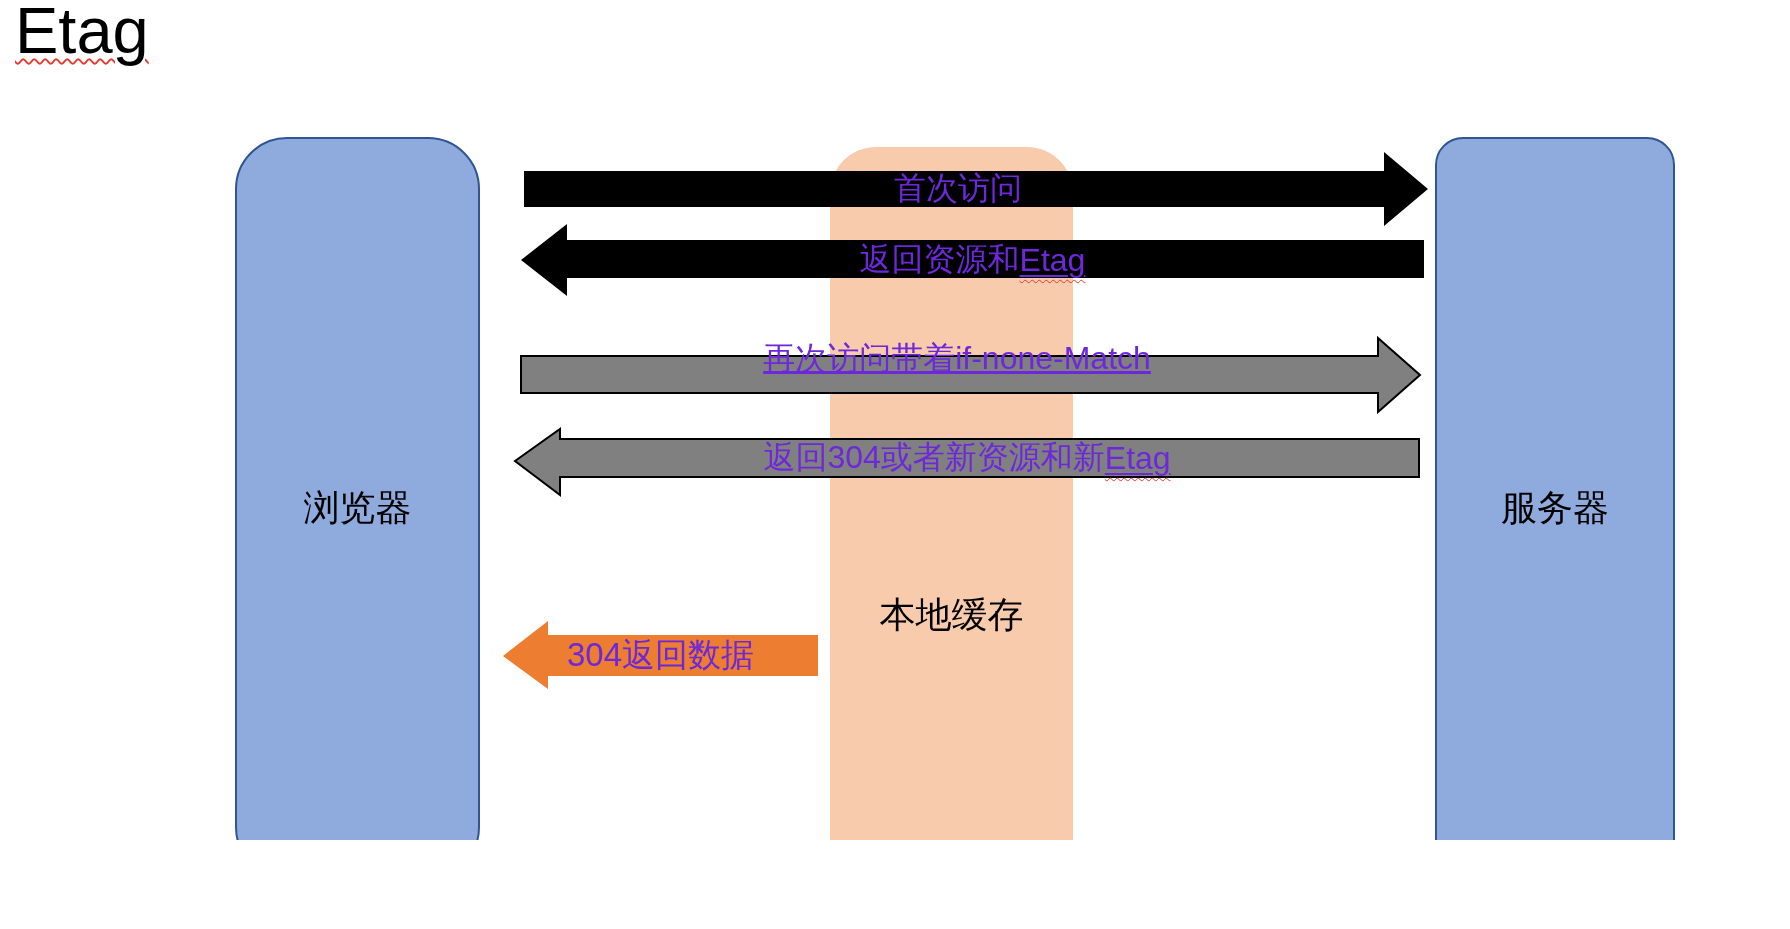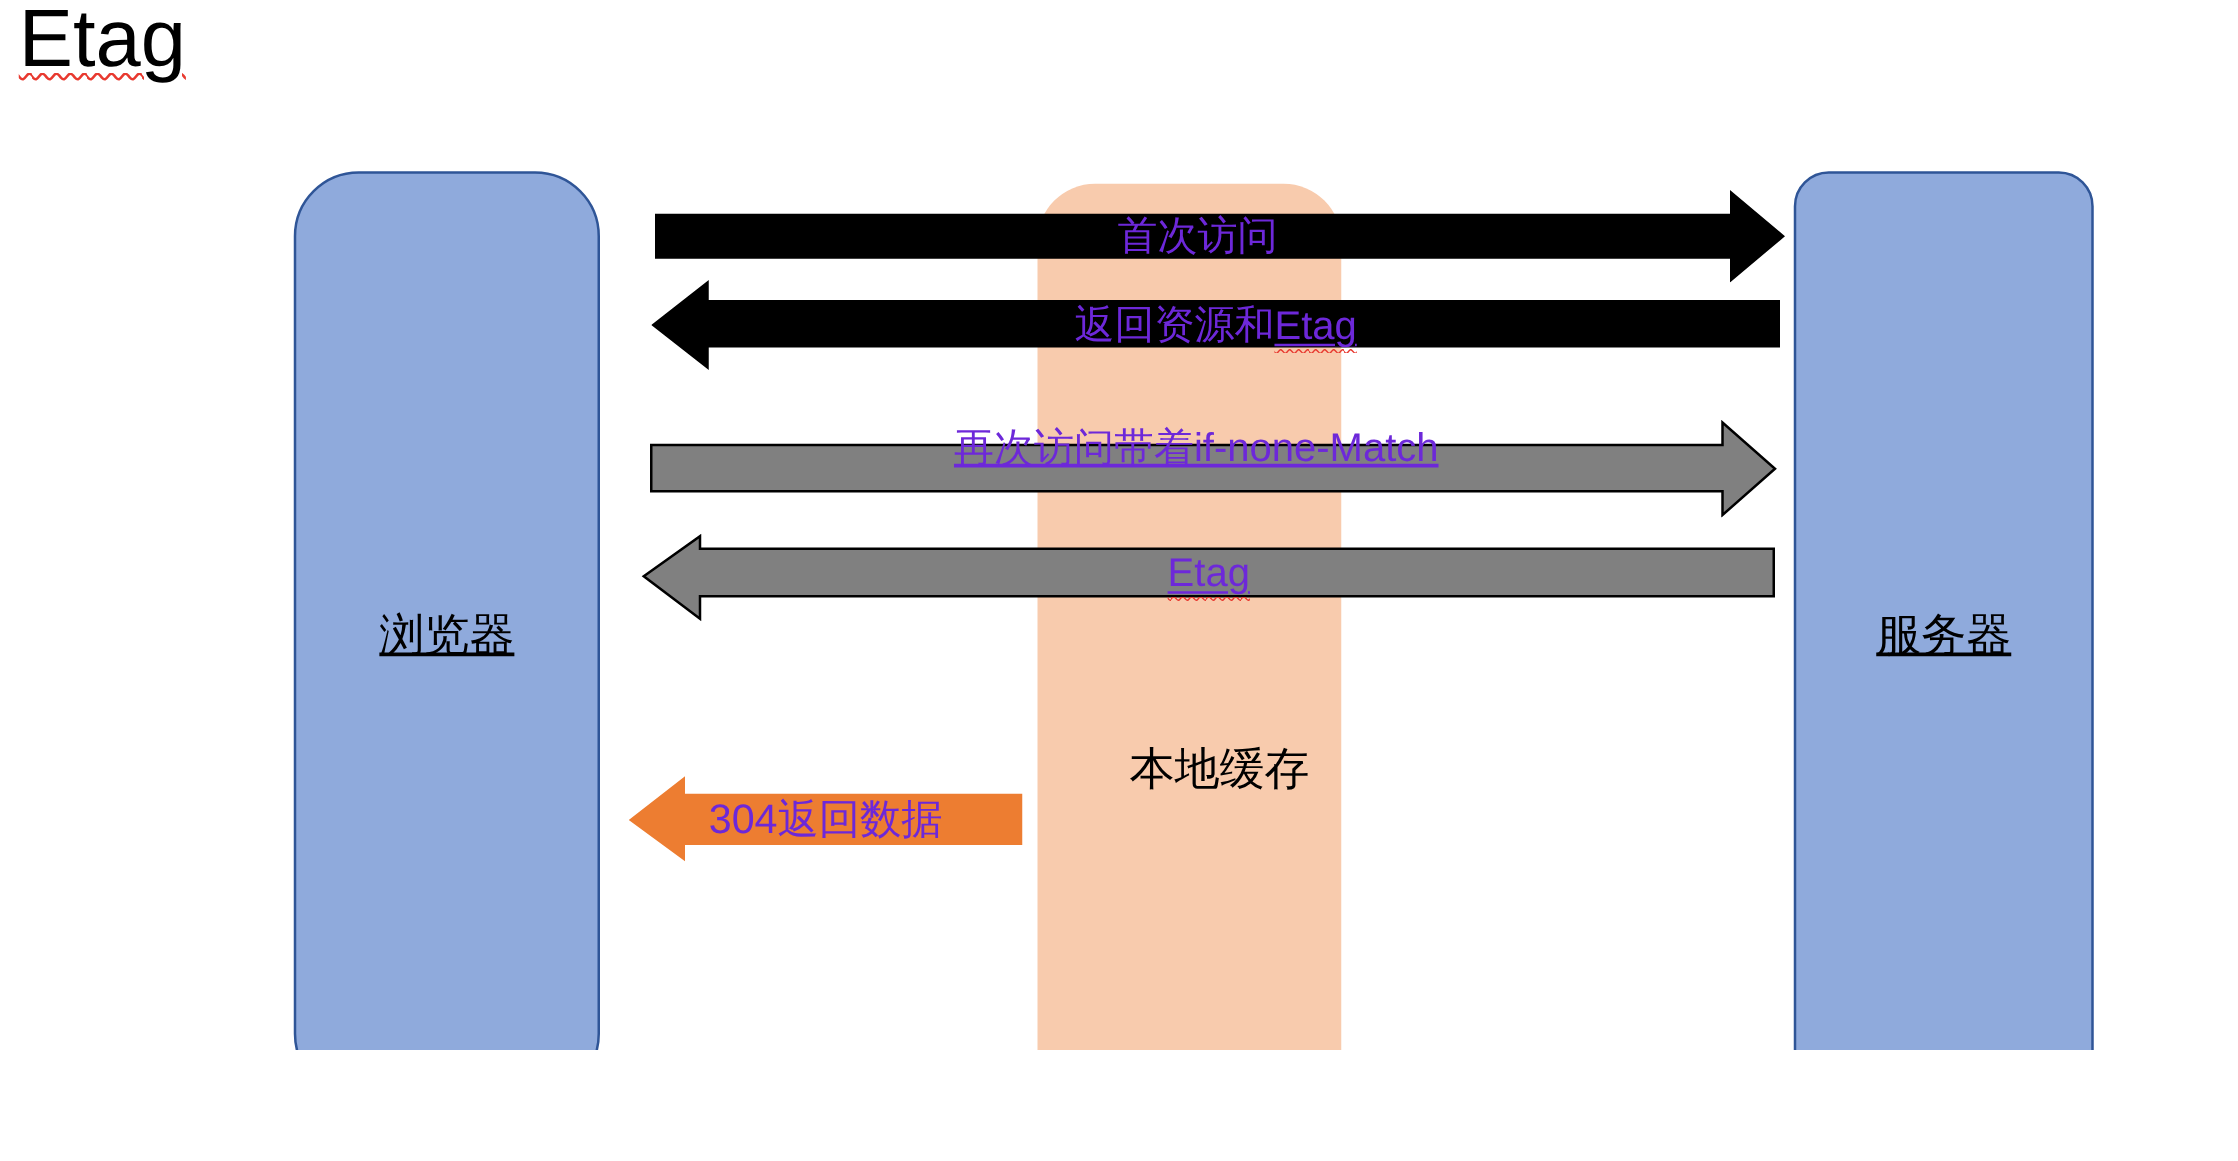--- a/index.html
+++ b/index.html
@@ -4,21 +4,21 @@
 <style>
   html, body { margin: 0; padding: 0; background: #ffffff; }
   .canvas {
     position: relative;
     width: 1790px;
     height: 840px;
     overflow: hidden;
     background: #ffffff;
     font-family: "Liberation Sans", "DejaVu Sans", sans-serif;
   }
-  .abs { position: absolute; text-decoration: underline; }
+  .abs { position: absolute; }
 
   
   .slide-title {
     left: 15px; top: -6px;
     font-size: 65px;
     line-height: 1.15;
     color: #000000;
     text-decoration-line: underline;
     text-decoration-style: wavy;
     text-decoration-color: #e8392f;
@@ -44,21 +44,21 @@
     border-radius: 28px; border: 2px solid #2f5597; background: #8faadc; z-index: 1;
   }
   .node-cache {
     left: 830px; top: 147px; width: 243px; height: 740px;
     border-radius: 46px; background: #f8cbad; z-index: 0;
   }
   .cache-label {
     position: absolute;
     left: 0; top: 444px; width: 100%;
     text-align: center;
-    font-size: 36px; color: #000000; padding-left: 24px;
+    font-size: 36px; color: #000000;
   }
 
   
   .arrow-svg { position: absolute; z-index: 2; display: block; }
   .arrow-outlined polygon { stroke: #000000; stroke-width: 2px; stroke-linejoin: miter; }
 
   .arrow-label {
     position: absolute; z-index: 3;
     display: flex; align-items: center; justify-content: center;
     color: #6d28d9; font-size: 32px; white-space: nowrap;
@@ -112,20 +112,21 @@
     <polygon points="2,20 859,20 859,2 901,39 859,76 859,57 2,57" fill="#808080"></polygon>
   </svg>
   <div class="arrow-label" style="left:519px; top:320px; width:876px; height:78px;text-decoration:underline;">
     <span>再次访问带着if-none-Match</span>
   </div>
 
   <svg class="arrow-svg arrow-outlined" style="left:513px; top:427px;" width="908" height="70" viewBox="0 0 908 70">
     <polygon points="2,34 47,2 47,12 906,12 906,50 47,50 47,68" fill="#808080"></polygon>
   </svg>
   <div class="arrow-label" style="left:513px; top:423px; width:908px; height:70px;">
+    <span>返回304或者新资源和新</span>
       <span class="sq"><span class="u">Etag</span></span>
   </div>
 
   <svg class="arrow-svg" style="left:503px; top:619px;" width="315" height="72" viewBox="0 0 315 72">
     <polygon points="0,37 45,2 45,16 315,16 315,57 45,57 45,70" fill="#ed7d31"></polygon>
   </svg>
   <div class="arrow-label arrow-label-sm" style="left:503px; top:619px; width:315px; height:72px;">
     <span>304返回数据</span>
   </div>
 

